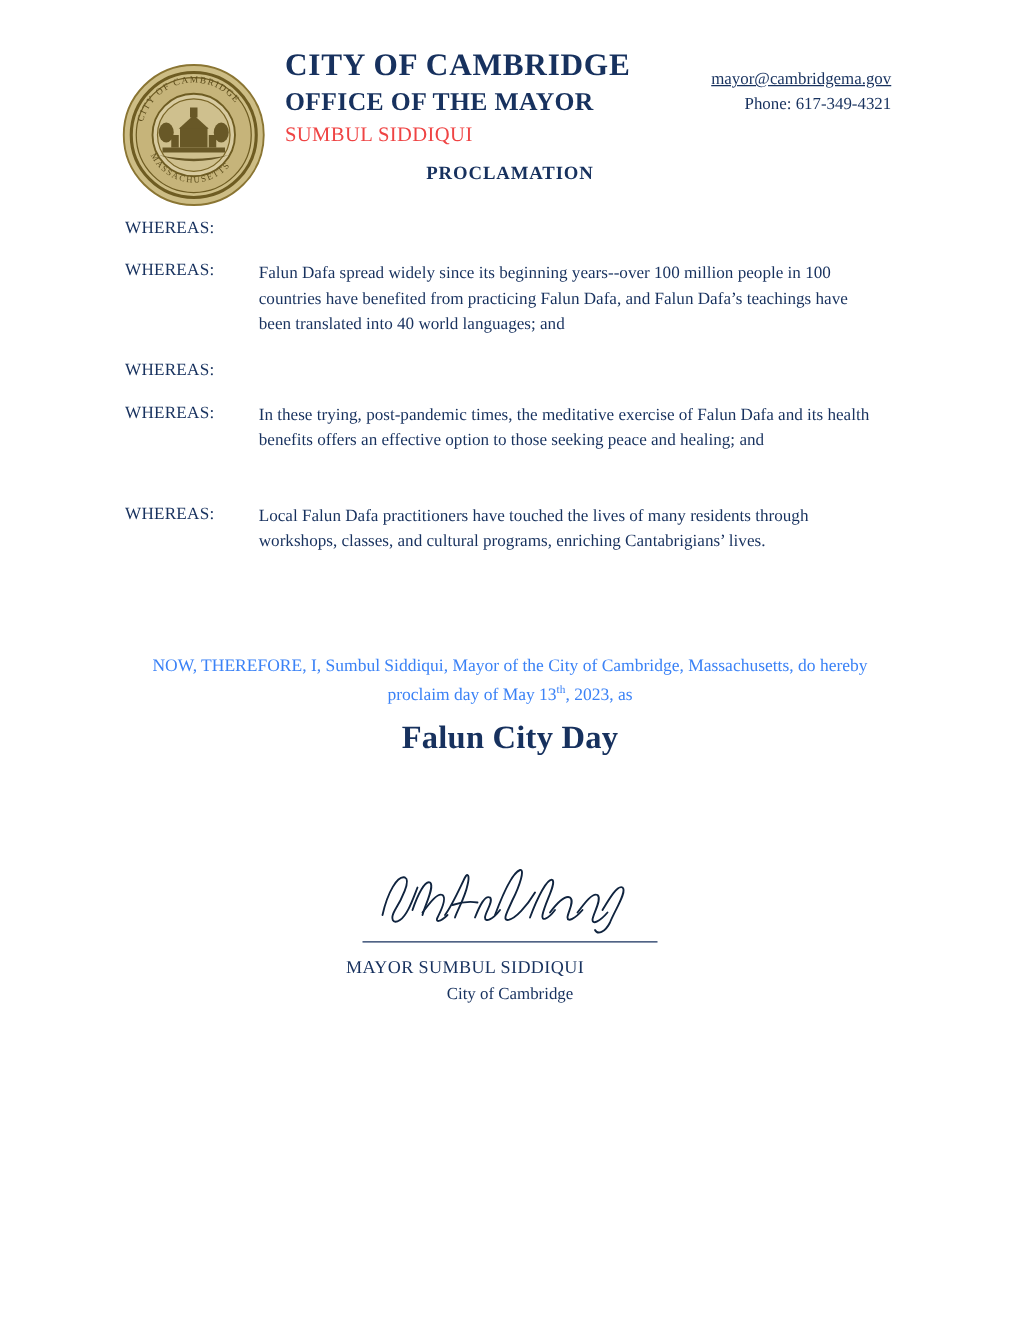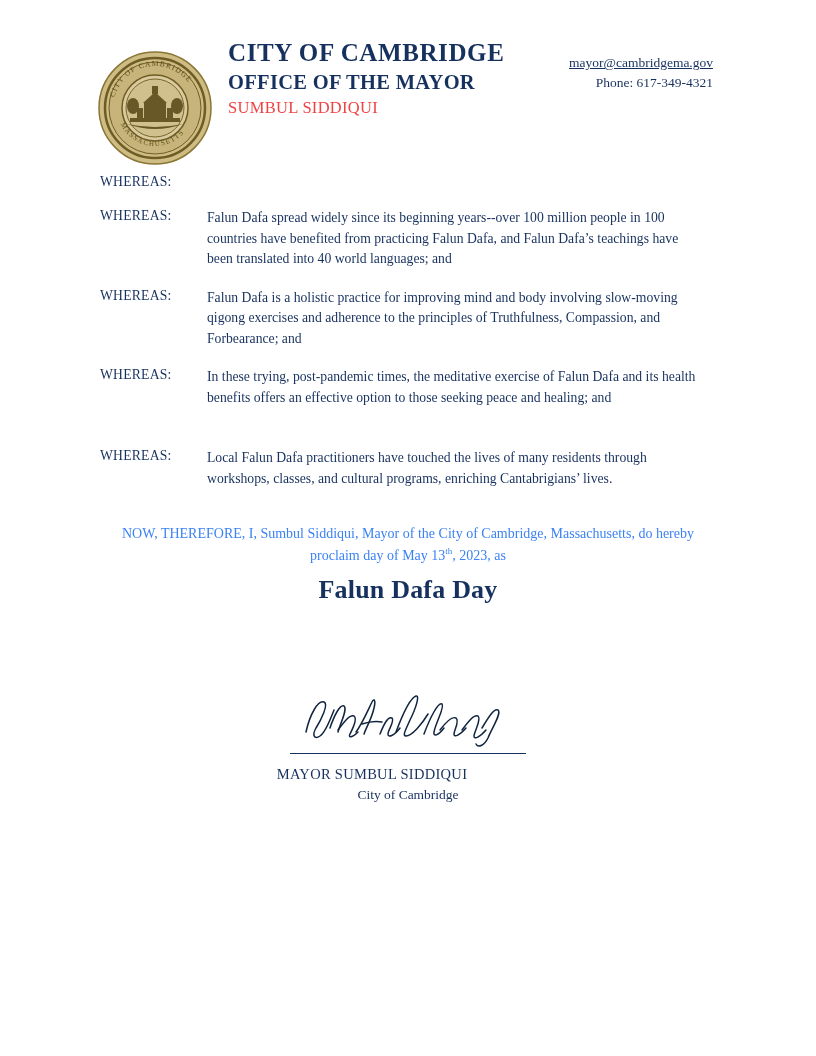--- a/index.html
+++ b/index.html
@@ -230,48 +230,48 @@
       <div class="office-line">OFFICE OF THE MAYOR</div>
       <div class="mayor-line">SUMBUL SIDDIQUI</div>
     </div>
 
     <div class="header-contact">
       <div class="email">mayor@cambridgema.gov</div>
       <div>Phone: 617-349-4321</div>
     </div>
   </div>
 
+  <div class="proclamation-title">PROCLAMATION</div>
 
   <div class="clauses">
     <div class="clause">
       <div class="clause-label">WHEREAS:</div>
     </div>
     <div class="clause">
       <div class="clause-label">WHEREAS:</div>
       <div class="clause-text">Falun Dafa spread widely since its beginning years--over 100 million people in 100 countries have benefited from practicing Falun Dafa, and Falun Dafa’s teachings have been translated into 40 world languages; and</div>
     </div>
     <div class="clause">
       <div class="clause-label">WHEREAS:</div>
-      <div class="clause-text">Falun Dafa is a holistic practice for improving mind and body involving slow-moving qigong exercises and adherence to the principles of Truthfulness, Compassion, and Forbearance; and</div>
     </div>
     <div class="clause gap-big">
       <div class="clause-label">WHEREAS:</div>
       <div class="clause-text">In these trying, post-pandemic times, the meditative exercise of Falun Dafa and its health benefits offers an effective option to those seeking peace and healing; and</div>
     </div>
     <div class="clause">
       <div class="clause-label">WHEREAS:</div>
       <div class="clause-text">Local Falun Dafa practitioners have touched the lives of many residents through workshops, classes, and cultural programs, enriching Cantabrigians’ lives.</div>
     </div>
   </div>
 
   <div class="now-therefore">
     <span>NOW, THEREFORE, I, Sumbul Siddiqui, Mayor of the City of Cambridge, Massachusetts, do hereby proclaim day of May 13</span><sup>th</sup><span>, 2023, as</span>
   </div>
 
-  <div class="day-title">Falun Dafa Day</div>
+  <div class="day-title">Falun City Day</div>
 
   <div class="signature-wrap">
     <svg width="240" height="62" viewBox="0 0 240 62" xmlns="http://www.w3.org/2000/svg">
       <g fill="none" stroke="#10243f" stroke-width="1.5" stroke-linecap="round" stroke-linejoin="round">
         <path d="M18 44 C22 26, 30 12, 36 14 C41 16, 33 32, 28 40 C24 47, 26 52, 32 48 C38 44, 42 32, 46 22"></path>
         <path d="M42 40 C46 28, 52 16, 56 18 C60 21, 52 36, 50 44"></path>
         <path d="M50 42 C56 34, 62 26, 66 28 C70 31, 64 42, 62 46 C60 50, 64 50, 70 44"></path>
         <path d="M68 44 C74 36, 80 22, 84 14 C86 10, 88 12, 86 20 C84 30, 78 40, 76 46"></path>
         <path d="M74 36 C80 34, 88 33, 94 34"></path>
         <path d="M92 46 C96 36, 100 28, 104 30 C107 33, 100 42, 100 46 C100 50, 106 48, 112 40"></path>

